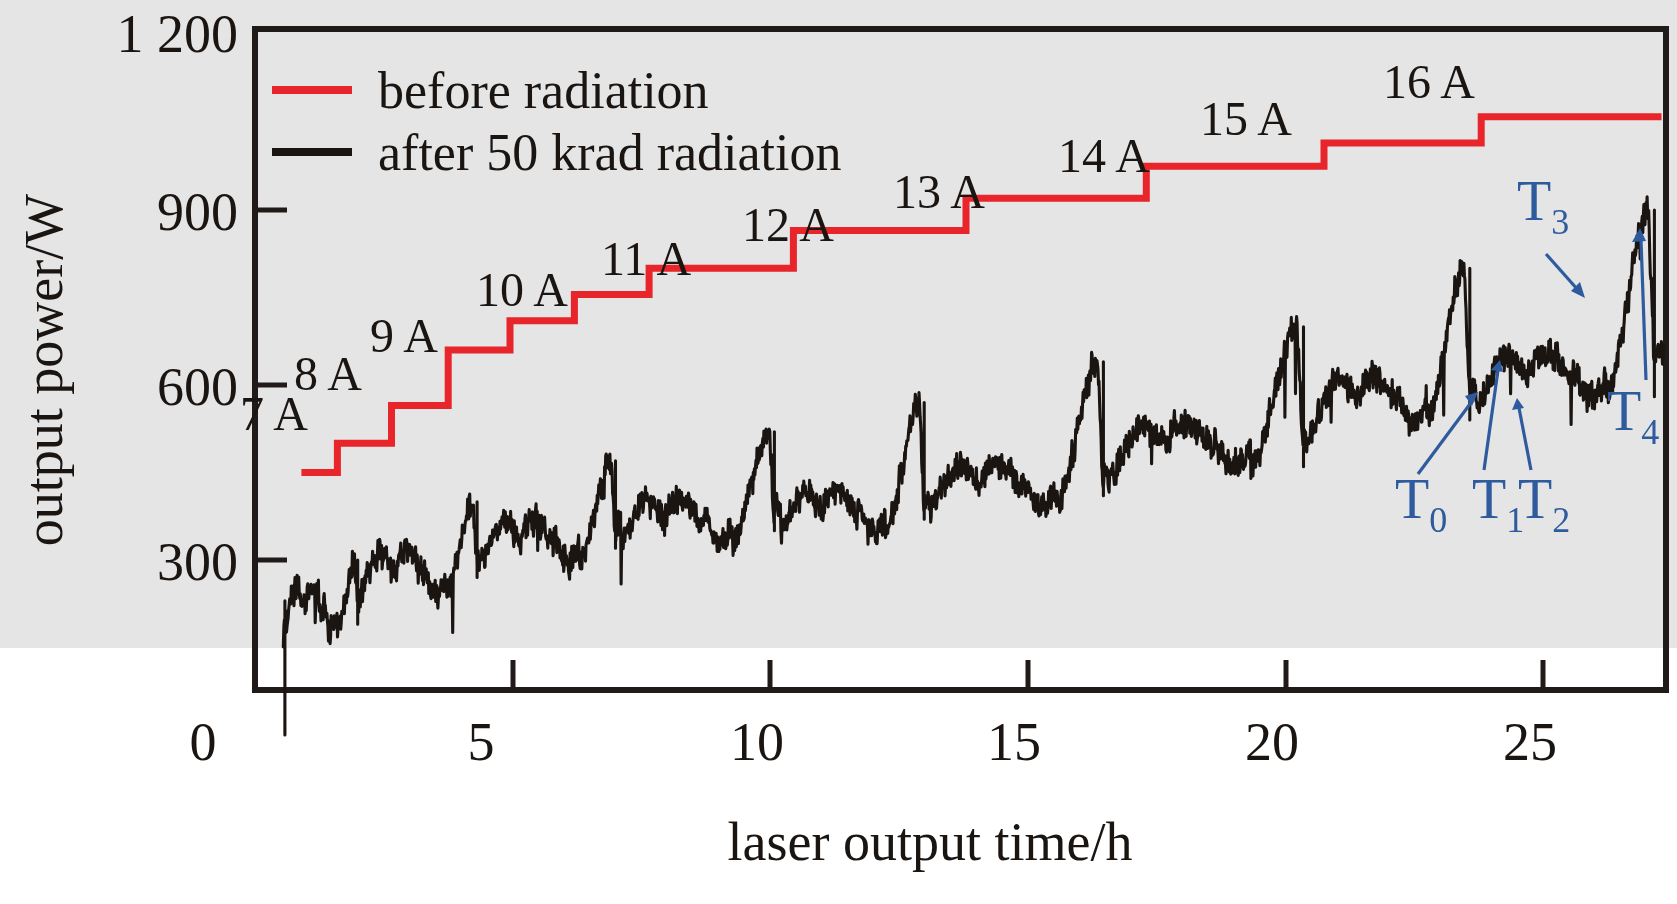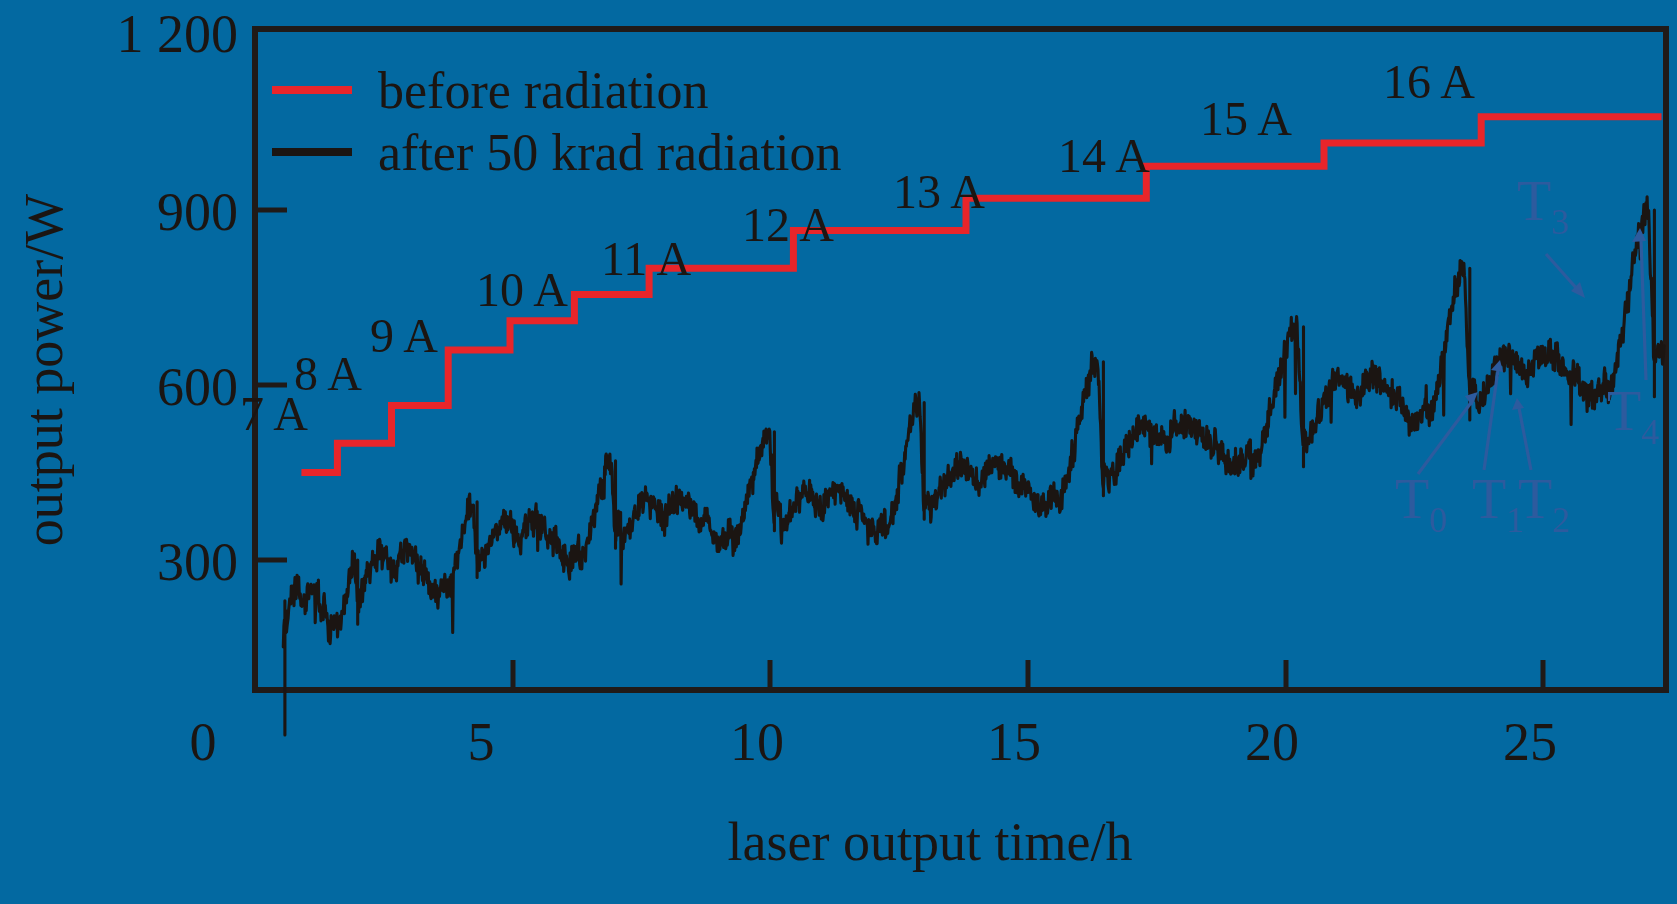--- a/index.html
+++ b/index.html
@@ -9,22 +9,22 @@
   }
   body {
     width: 1677px;
     height: 904px;
     font-family: "Liberation Serif", "DejaVu Serif", serif;
     overflow: hidden;
   }
   #chart-root {
     position: relative;
     width: 1677px;
-    height: 904px;
-    background: #0369a1;
+    height: 648px;
+    background: #e5e5e5;
   }
   #chart-svg {
     position: absolute;
     top: 0;
     left: 0;
   }
   .axis-line {
     stroke: #201a18;
     stroke-width: 6;
     fill: none;

